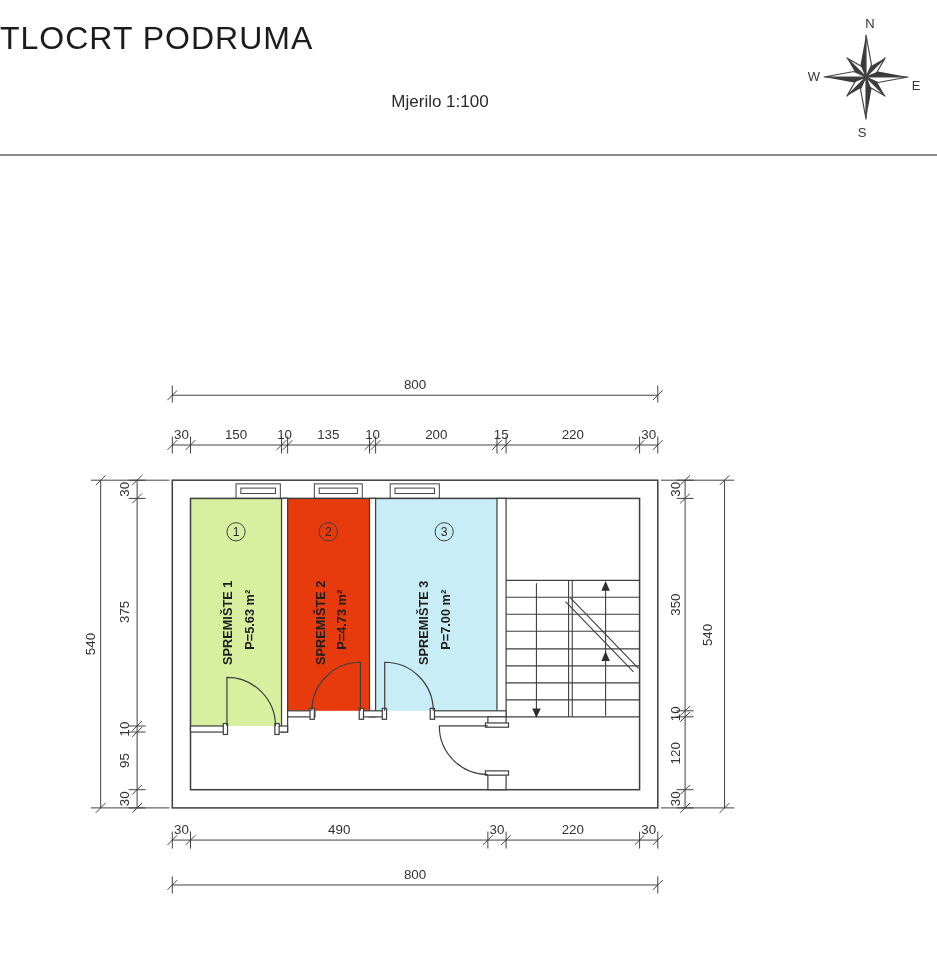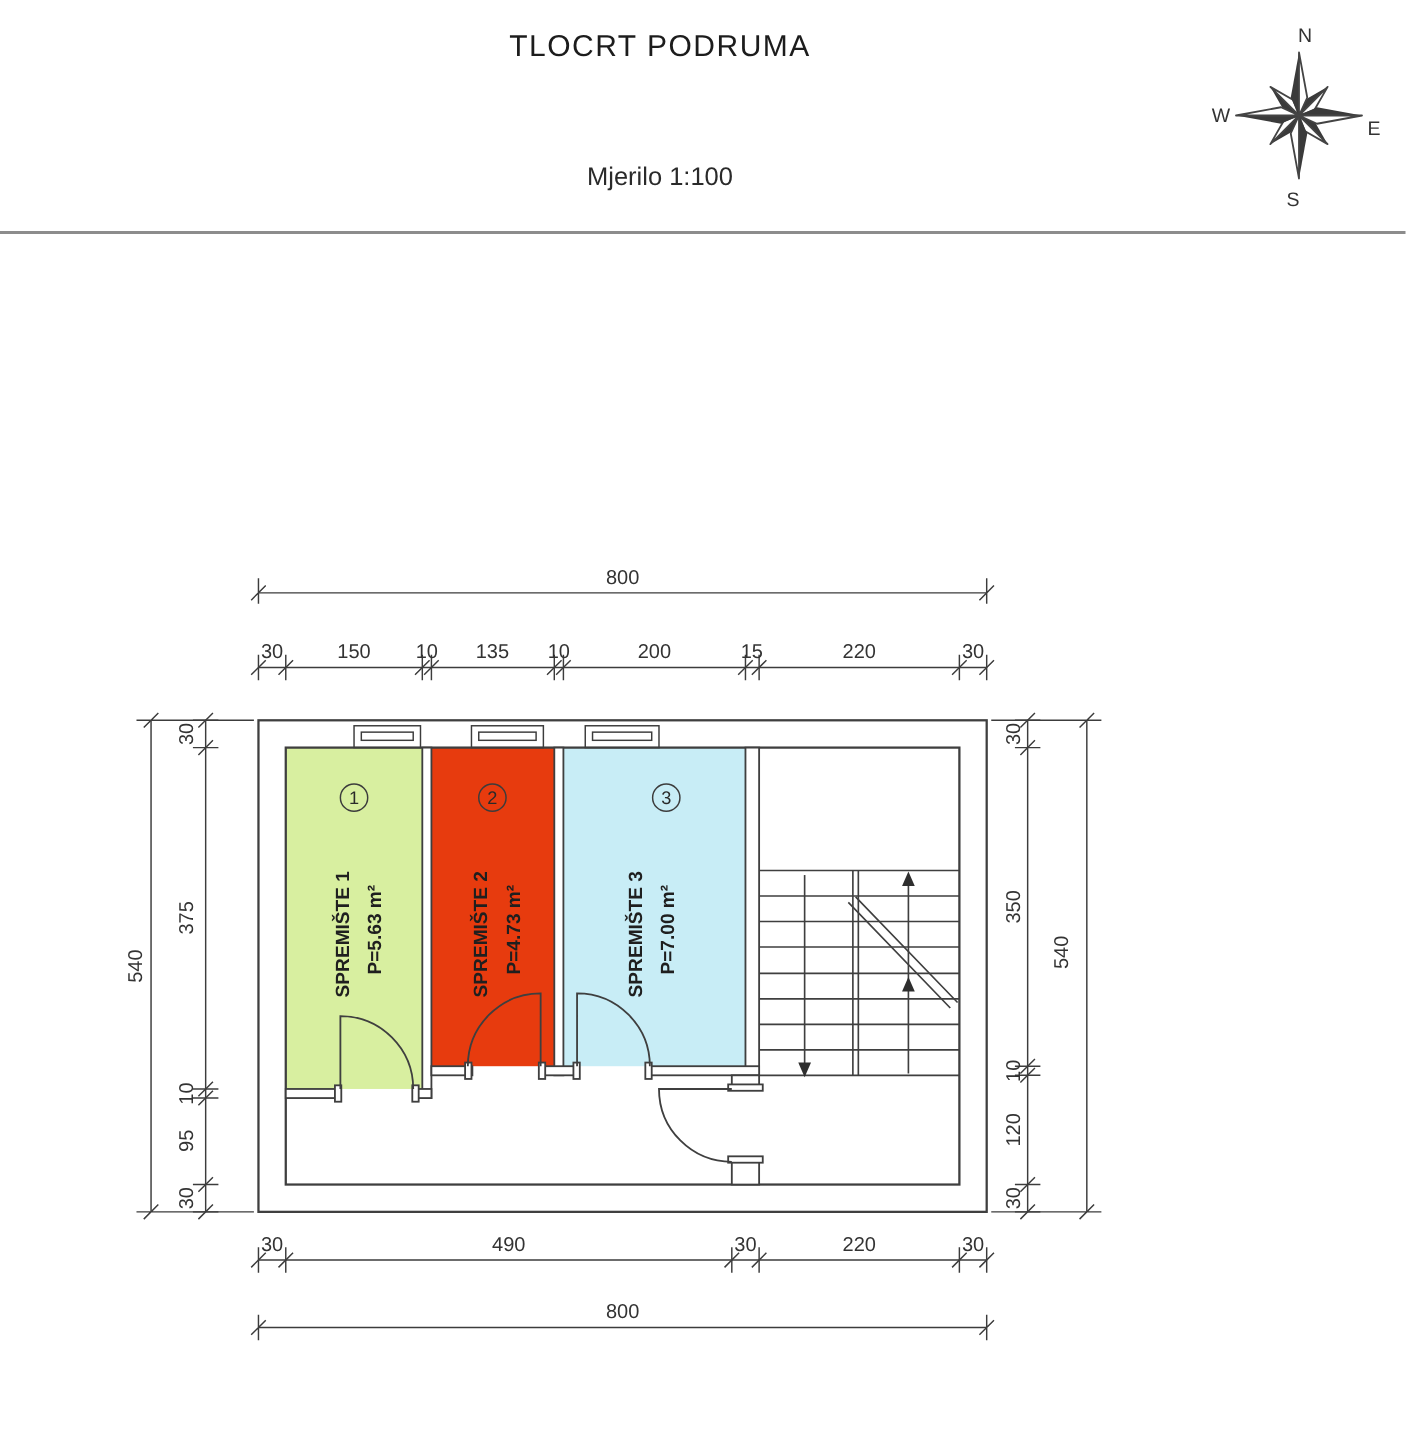--- a/index.html
+++ b/index.html
@@ -1,20 +1,20 @@
 <!DOCTYPE html>
 <html><head>
 <meta charset="utf-8">
 <style>
   html,body{margin:0;padding:0;}
   body{width:937px;height:960px;position:relative;background:#ffffff;overflow:hidden;
        font-family:"Liberation Sans", sans-serif;}
-  .title{position:absolute;top:20px;left:0;width:880px;text-align:center;
-         font-size:20px;letter-spacing:1px;color:#1c1c1c;}
-  .subtitle{position:absolute;top:108px;left:0;width:880px;text-align:center;
+  .title{position:absolute;top:20px;left:0;width:880px;
+         font-size:32px;letter-spacing:1px;color:#1c1c1c;}
+  .subtitle{position:absolute;top:92px;left:0;width:880px;text-align:center;
          font-size:17px;color:#2a2a2a;}
   .rule{position:absolute;top:154px;left:0;width:937px;border-top:2px solid #8c8c8c;}
   svg text{font-family:"Liberation Sans", sans-serif;}
   .dimtxt{font-size:22px;fill:#333;}
   .roomname{font-size:21px;font-weight:700;fill:#1f1f1f;}
   .circnum{font-size:20px;fill:#2a2a2a;}
   .thin{stroke:#3c3c3c;stroke-width:1.6;fill:none;}
   .wall{stroke:#3f3f3f;stroke-width:2.5;fill:none;}
   .wallf{stroke:#3f3f3f;stroke-width:2;fill:#ffffff;}
   .door{stroke:#3f3f3f;stroke-width:2;fill:none;}

